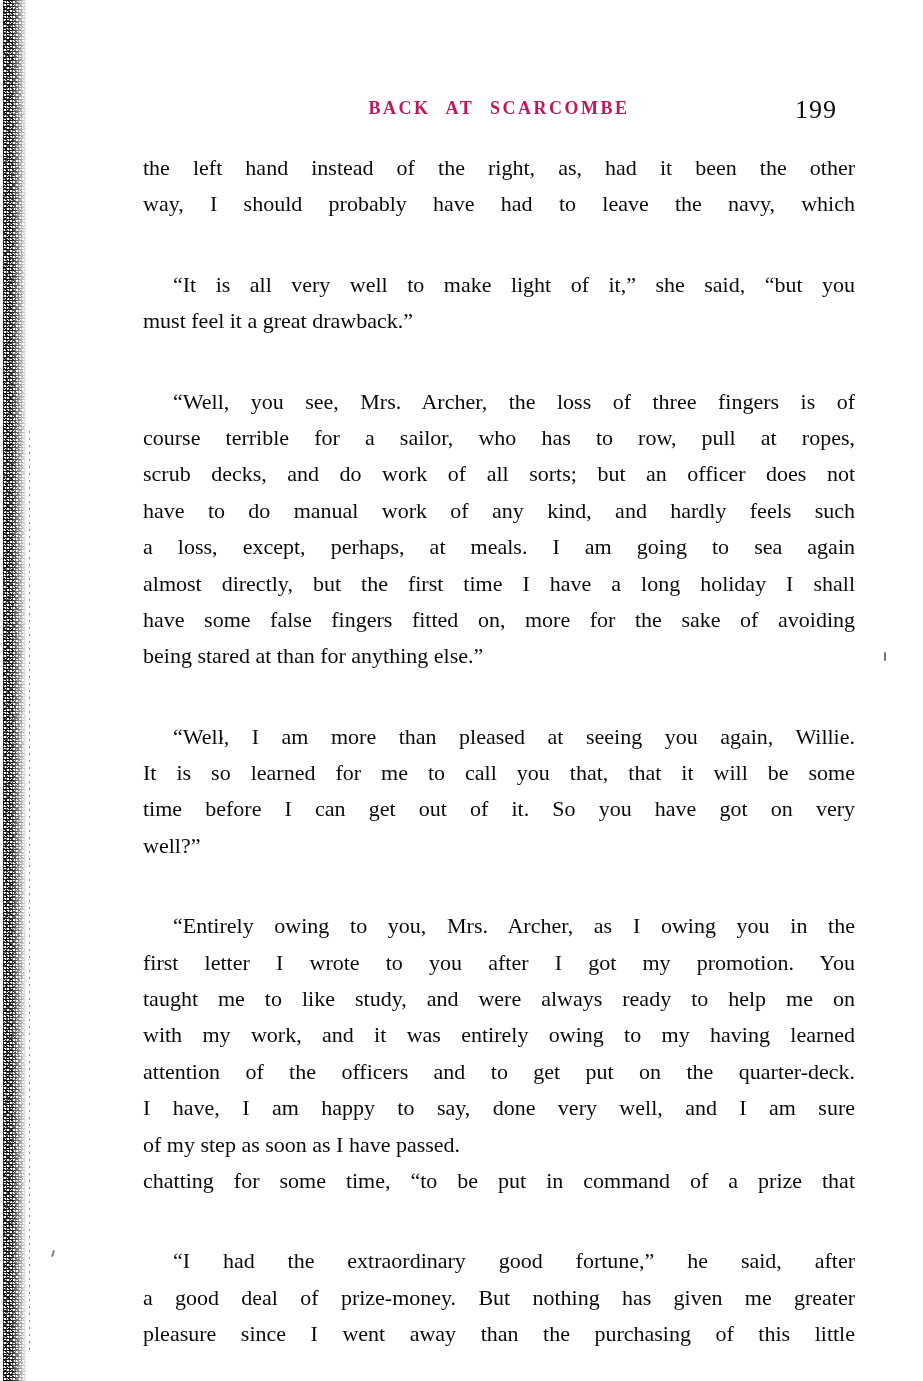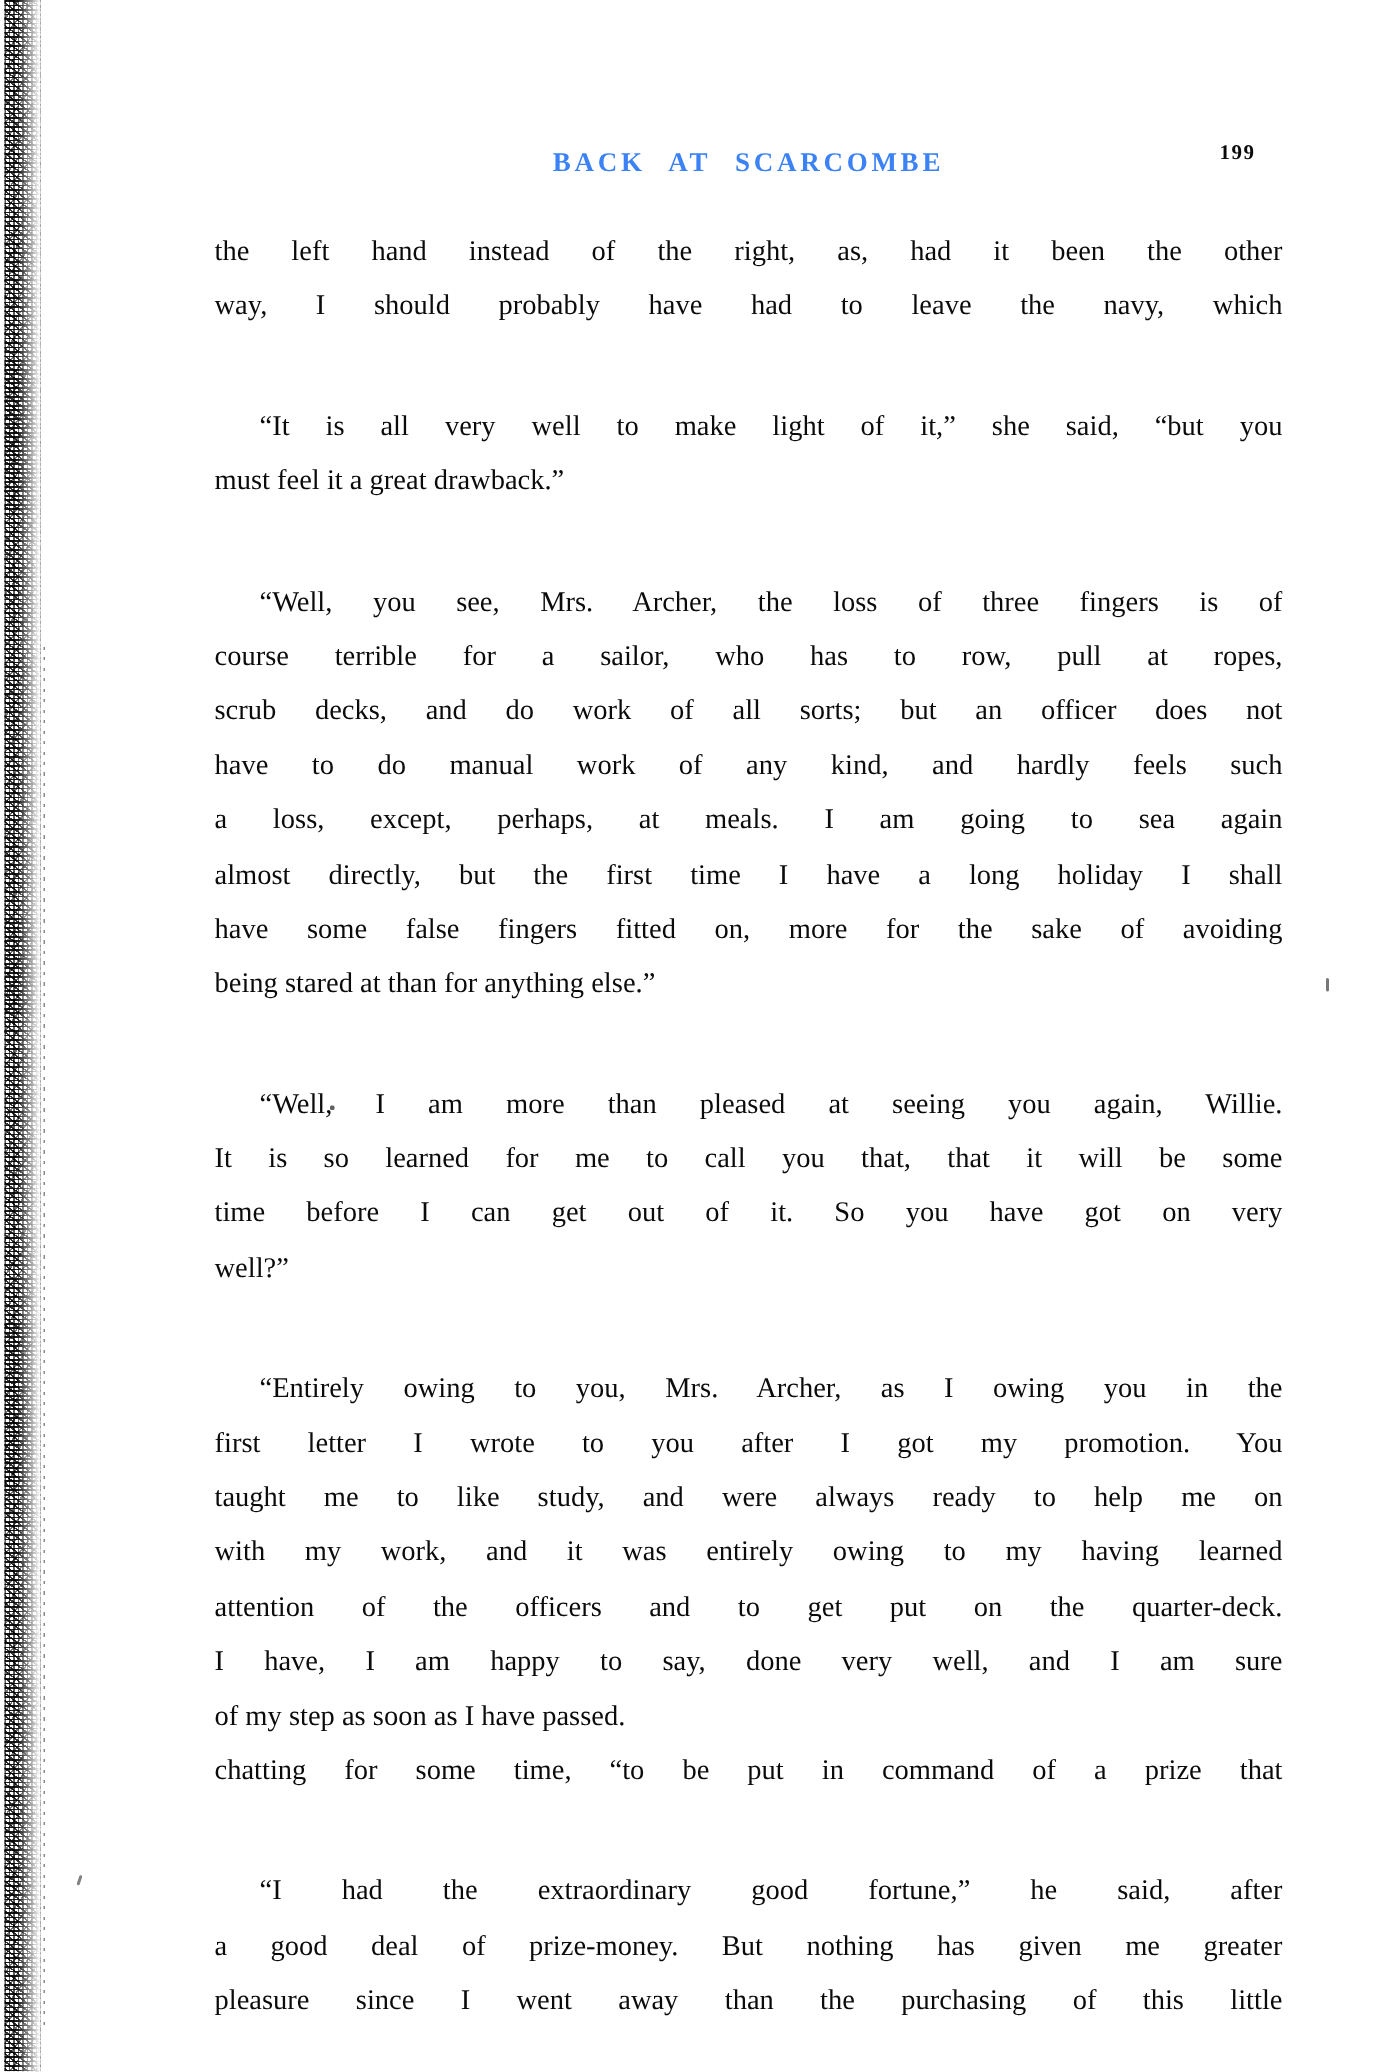--- a/index.html
+++ b/index.html
@@ -28,27 +28,27 @@
     position:absolute; left:29px; top:430px; width:1px; height:920px;
     background:repeating-linear-gradient(0deg, #2a2a2a 0 2px, transparent 2px 7px);
     opacity:.55;
   }
   .content { position:absolute; left:143px; top:98px; width:712px; }
   .header { position:relative; height:28px; margin-bottom:24px; }
   .running-title {
     display:block; text-align:center;
     font-size:18px; font-weight:700;
     letter-spacing:2.5px; word-spacing:9px;
-    color:#3b82f6;
+    color:#be185d;
   }
   .page-number {
     position:absolute; right:18px; top:-3px;
-    font-size:14px; letter-spacing:1px; font-weight:700;
+    font-size:26px; letter-spacing:1px; font-weight:400;
   }
-  .bodytext { font-size:19px; }
+  .bodytext { font-size:22px; }
   .para { margin:0; }
   .line {
     height:36.4px; line-height:36.4px;
     text-align:justify; text-align-last:justify;
     overflow:hidden; white-space:normal;
   }
   .line.lastline { text-align-last:left; }
   .line.indent { text-indent:30px;margin-top:44px; }
   
   .speck { position:absolute; background:#1c1c1c; border-radius:1px; }

